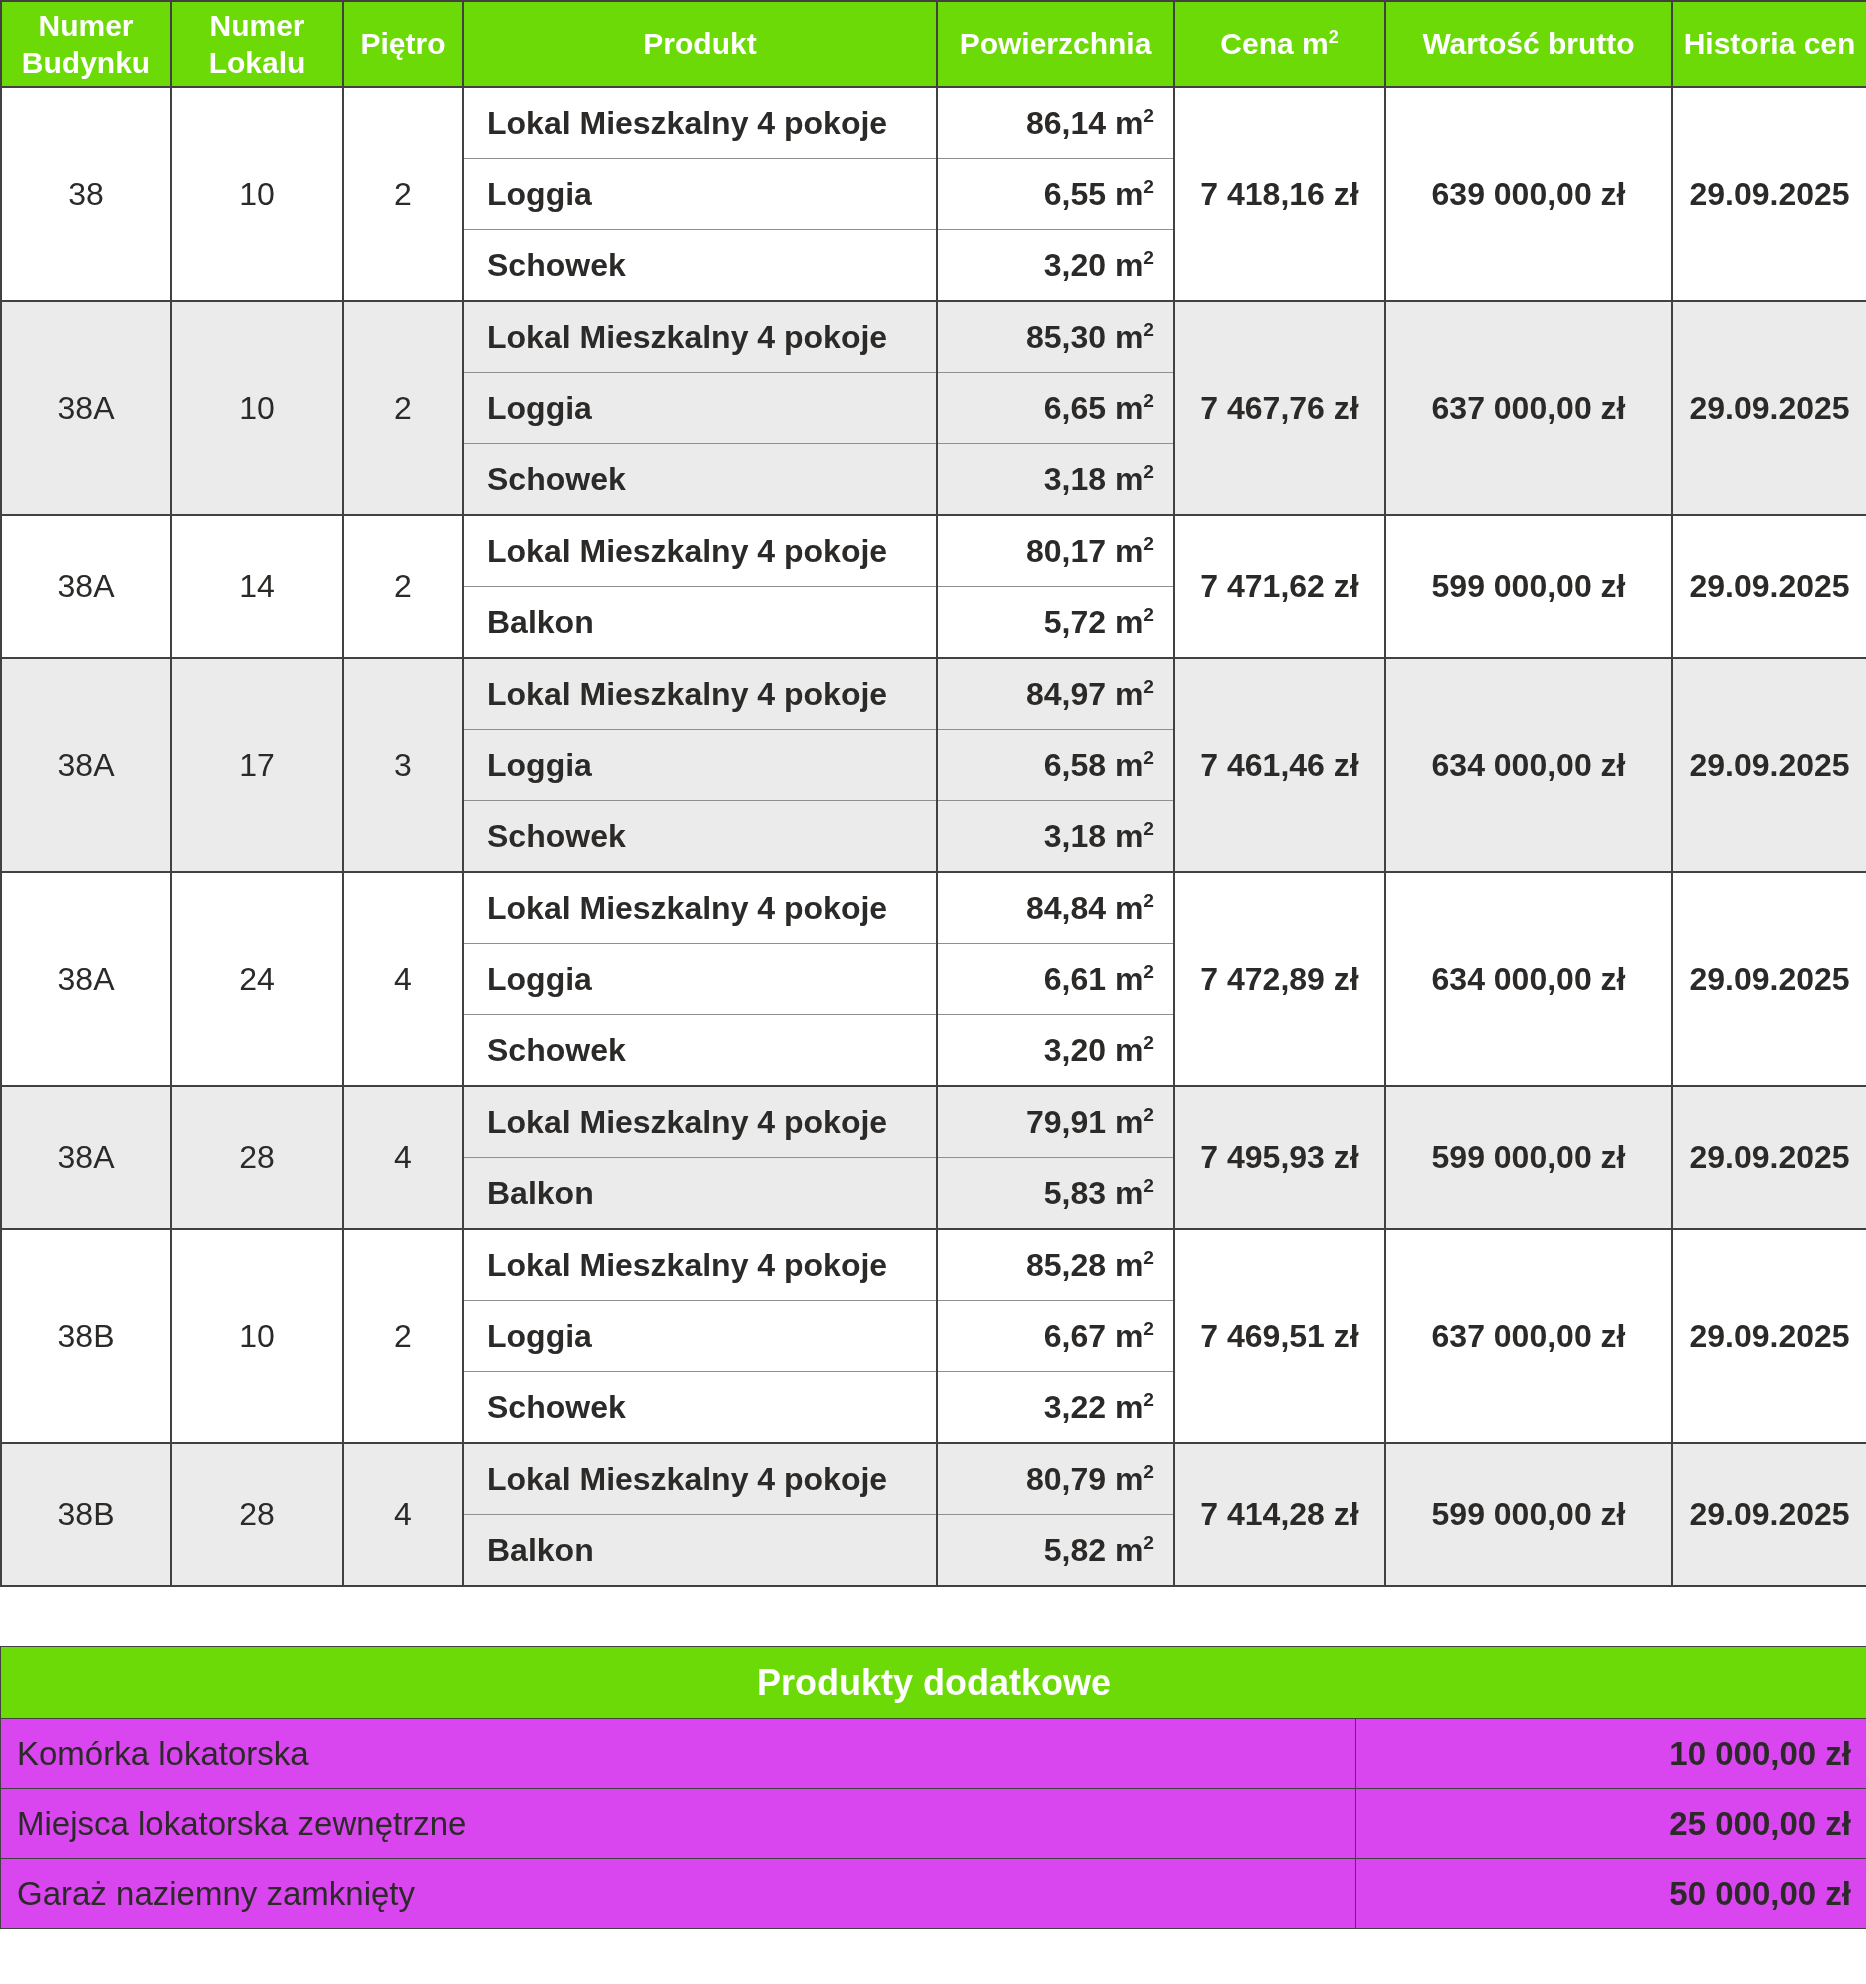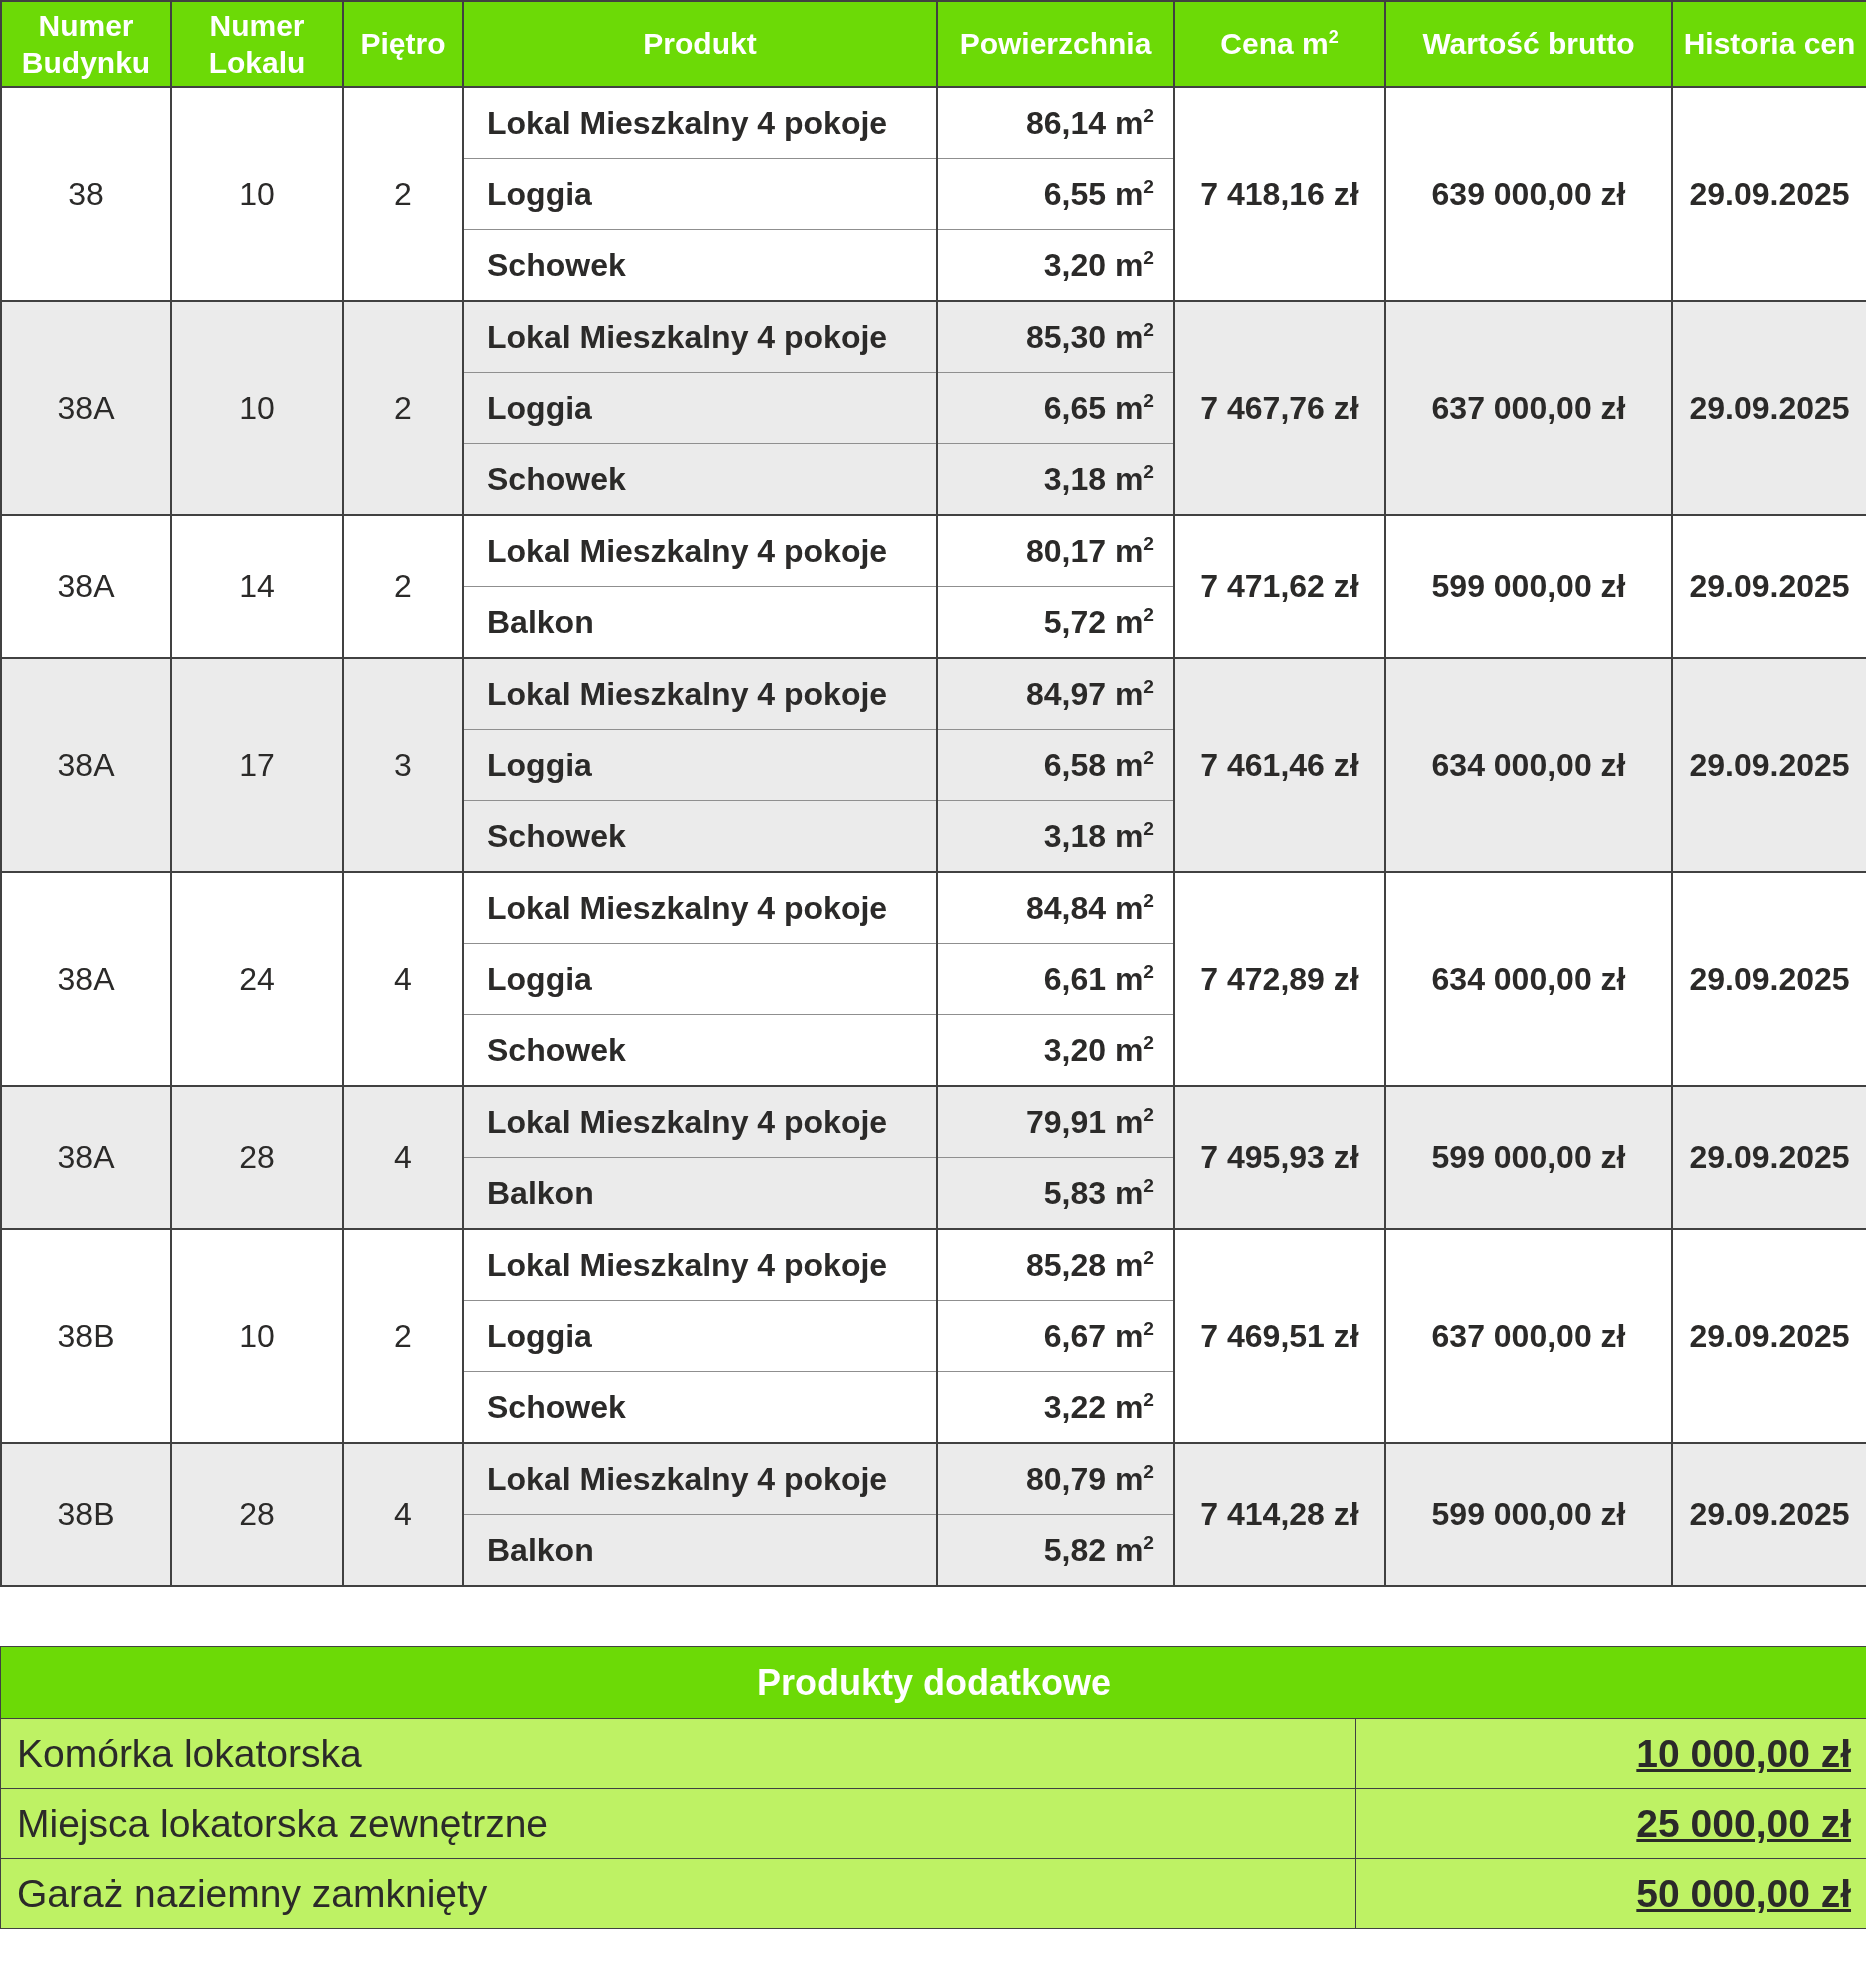--- a/index.html
+++ b/index.html
@@ -62,27 +62,27 @@
     color:#ffffff;
     font-size:36px;
     font-weight:700;
     height:69px;
     border:1.4px solid var(--dark-border);
     text-align:center;
     vertical-align:middle;
   }
   .extras td{
     height:67px;
-    font-size:39px;
+    font-size:33px;
     border:1.4px solid var(--dark-border);
     vertical-align:middle;
-    background:#bef264;
+    background:#d946ef;
   }
   td.extra-name{text-align:left;padding-left:16px;font-weight:400;}
-  td.extra-price{text-align:right;padding-right:16px;font-weight:700;text-decoration:underline;}
+  td.extra-price{text-align:right;padding-right:16px;font-weight:700;}
 </style>
 </head>
 <body>
 
 <main>
 
   <table class="main">
     <colgroup>
       <col style="width:170px">
         <col style="width:172px">

